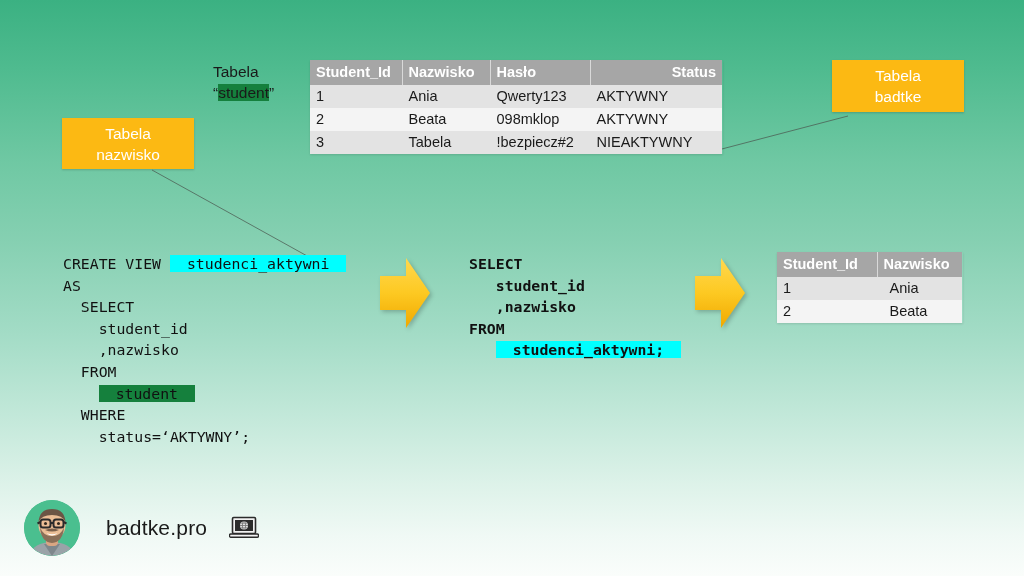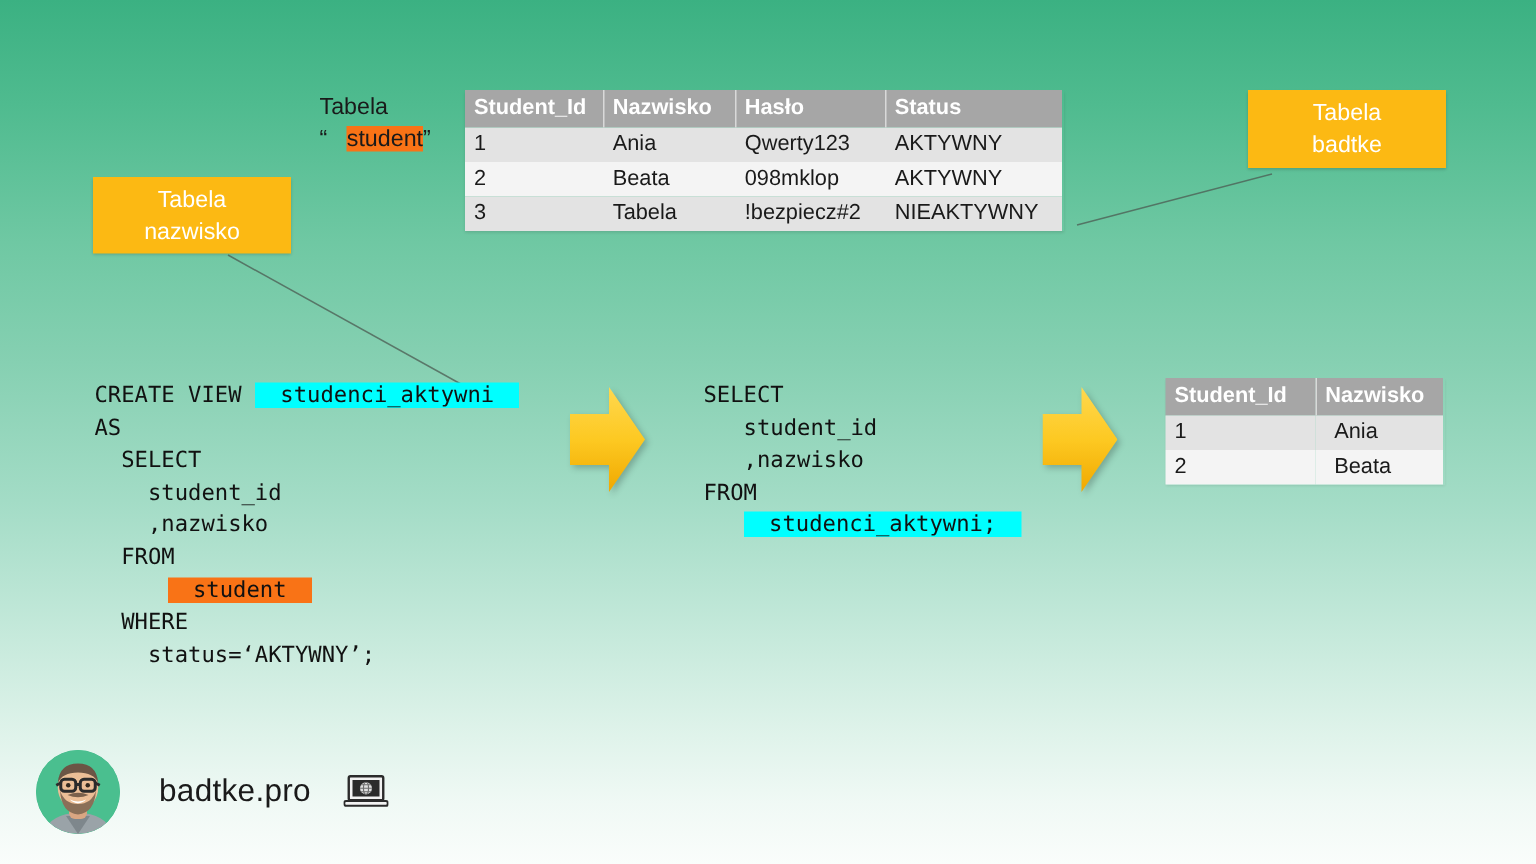--- a/index.html
+++ b/index.html
@@ -45,21 +45,21 @@
   #box-virtual { left: 62px;  top: 118px; width: 132px; height: 51px; }
   #box-base    { left: 832px; top: 60px;  width: 132px; height: 52px; }
 
   
   #label-student {
     left: 213px; top: 61px;
     font-size: 15.5px;
     line-height: 21px;
     color: #1A1A1A;
   }
-  .hl-yellow { background: #f97316; margin-left: 13px; }
+  .hl-yellow { background: #15803d; }
   .hl-cyan   { background: #00FFFF; }
 
   
   table.data {
     border-collapse: collapse;
     font-size: 14.5px;
     color: #1A1A1A;
     box-shadow: 0 1px 2px rgba(0,0,0,.12);
   }
   table.data thead th {
@@ -77,37 +77,37 @@
     white-space: nowrap;
     border-right: 1px solid transparent;
   }
   table.data tbody tr:nth-child(odd)  td { background: #E3E3E3; }
   table.data tbody tr:nth-child(even) td { background: #F4F4F4; }
 
   #table-student { left: 310px; top: 60px; }
   #table-student th.c-id   { width: 92px; }
   #table-student th.c-nazw { width: 88px; }
   #table-student th.c-hasl { width: 100px; margin-top: 40px; }
-  #table-student th.c-stat { width: 118px; }
+  #table-student th.c-stat { width: 132px; text-align: right; }
 
   #table-result { left: 777px; top: 252px; }
   #table-result th.c-id   { width: 100px; }
   #table-result th.c-nazw { width: 85px; }
   #table-result tbody td.c-nazw { padding-left: 12px; }
 
   
   .sql {
     font-family: "DejaVu Sans Mono", "Liberation Mono", monospace;
     font-size: 14.8px;
     line-height: 21.6px;
     color: #111111;
     white-space: pre;
   }
   #sql-create { left: 63px;  top: 253px; }
-  #sql-select { left: 469px; top: 253px; }
+  #sql-select { left: 469px; top: 253px; font-weight: bold; }
   .sql .hl-cyan, .sql .hl-yellow { padding: 0 17px; }
 
   
   .connector { pointer-events: none; }
 
   
   .arrow-wrap { filter: drop-shadow(2px 2px 2px rgba(0,0,0,.22)); }
   #arrow-1 { left: 380px; top: 258px; }
   #arrow-2 { left: 695px; top: 258px; }
 

